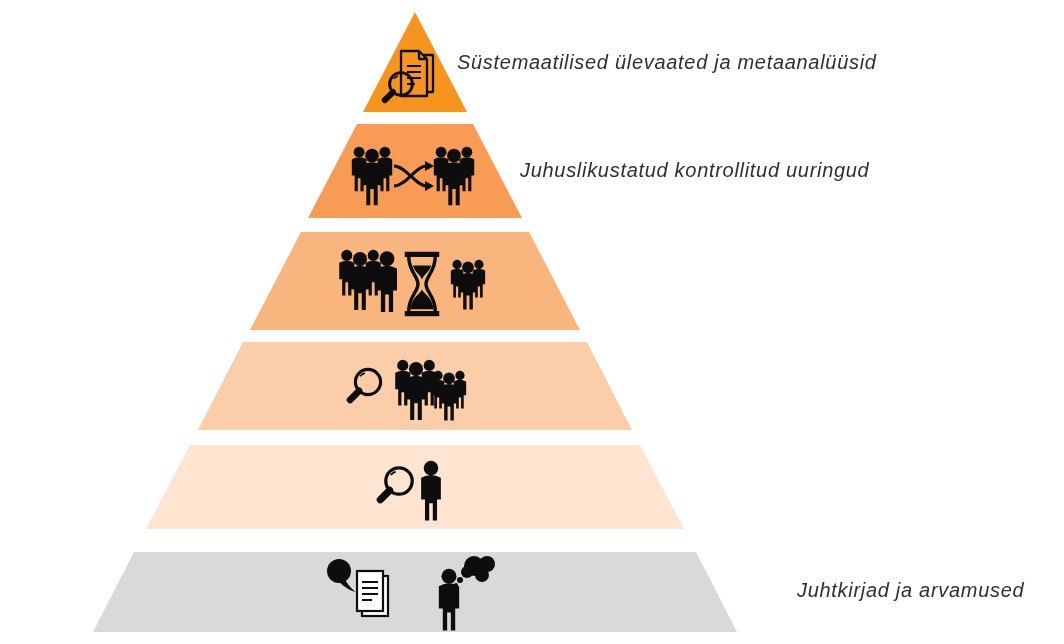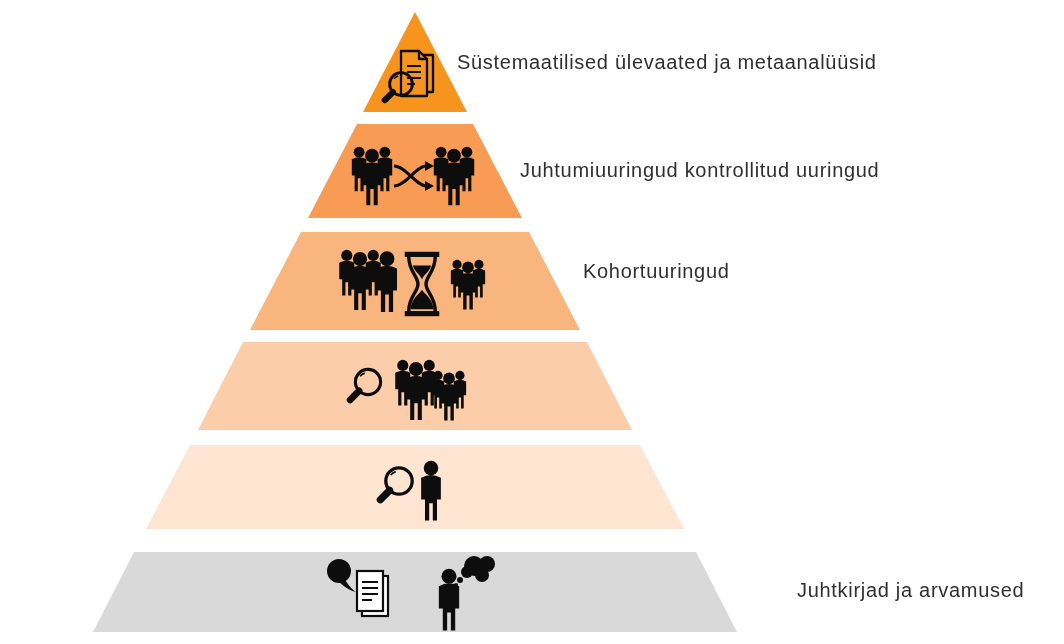--- a/index.html
+++ b/index.html
@@ -39,21 +39,21 @@
   .lab3{left:583px;top:271px;}
   .lab4{left:645px;top:380px;}
   .lab5{left:700px;top:487px;}
   .lab6{left:797px;top:590px;}
 
   .icon{position:absolute;overflow:visible;}
 </style>
 </head>
 <body>
 
-<div id="stage" style="color: rgb(47, 47, 47);">
+<div id="stage" style="color: rgb(47, 47, 47); font-style: italic;">
 
   <svg width="0" height="0" style="position:absolute" aria-hidden="true">
     <defs>
       <g id="psn" fill="#0d0d0d">
         <circle cx="0" cy="-21" r="5.7"></circle>
         <path d="M-7.7,-13.5 Q0,-17.8 7.7,-13.5 L7.7,3.5 L4.7,3.5 L4.7,20 L1.4,20 L1.4,6.5 L-1.4,6.5 L-1.4,20 L-4.7,20 L-4.7,3.5 L-7.7,3.5 Z"></path>
       </g>
       <g id="crowd3">
         <use href="#psn" transform="translate(-11.5,-7) scale(0.85)"></use>
         <use href="#psn" transform="translate(11.5,-7) scale(0.85)"></use>
@@ -92,32 +92,31 @@
     <div class="shape" style="background-color: rgb(248, 156, 85);"></div>
   </div>
   <svg class="icon" style="left:350px;top:136px;width:126px;height:74px" viewBox="-63 -37 126 74">
     <use href="#crowd3" transform="translate(-41,7) scale(1.12)"></use>
     <use href="#crowd3" transform="translate(41,7) scale(1.12)"></use>
     <path d="M-19,-7 C-7,-7 3,13 13,13" stroke="#0d0d0d" stroke-width="3" fill="none"></path>
     <path d="M-19,13 C-7,13 3,-7 13,-7" stroke="#0d0d0d" stroke-width="3" fill="none"></path>
     <path d="M21,13 L12,8 V18 Z" fill="#0d0d0d"></path>
     <path d="M21,-7 L12,-12 V-2 Z" fill="#0d0d0d"></path>
   </svg>
-  <div class="label lab2">Juhtumiuuringud kontrollitud uuringud</div>
+  <div class="label lab2">Juhuslikustatud kontrollitud uuringud</div>
 
   <div class="level l3">
     <div class="shape" style="background-color: rgb(249, 181, 126);"></div>
   </div>
   <svg class="icon" style="left:330px;top:240px;width:164px;height:80px" viewBox="-82 -40 164 80">
     <use href="#crowd3" transform="translate(-52,4) scale(1.15)"></use>
     <use href="#psn" transform="translate(-25,6) scale(1.3)"></use>
     <use href="#hg" transform="translate(10,4) scale(1.15)"></use>
     <use href="#crowd3" transform="translate(56,8) scale(0.95)"></use>
   </svg>
-  <div class="label lab3">Kohortuuringud</div>
 
   <div class="level l4">
     <div class="shape" style="background-color: rgb(251, 206, 169);"></div>
   </div>
   <svg class="icon" style="left:348px;top:352px;width:130px;height:78px" viewBox="-65 -39 130 78">
     <use href="#mag" transform="translate(-45,-9) scale(1.05)"></use>
     <use href="#crowd3" transform="translate(3,3) scale(1.15)"></use>
     <use href="#crowd3" transform="translate(36,8) scale(0.95)"></use>
   </svg>
 

